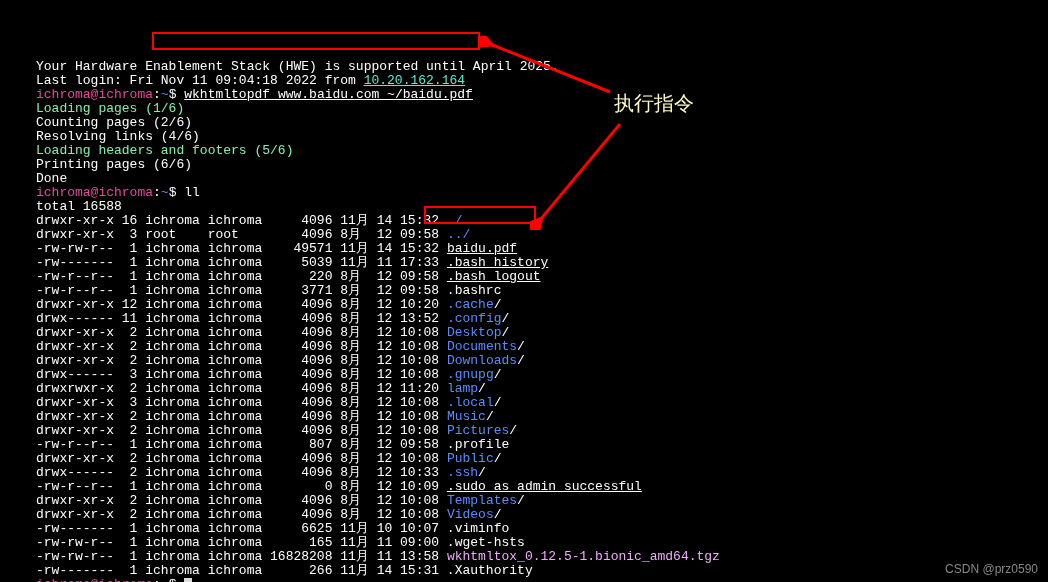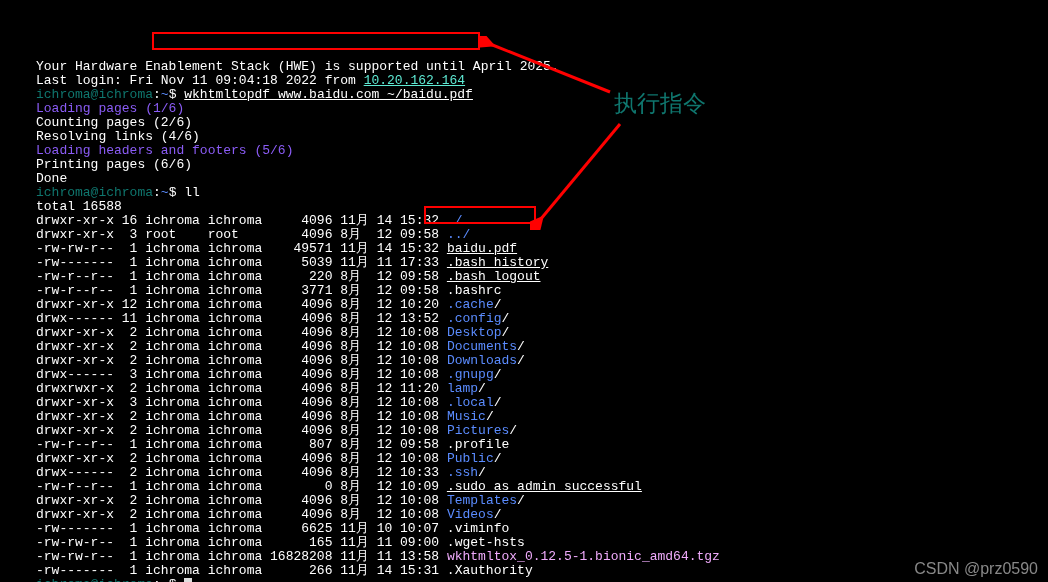--- a/index.html
+++ b/index.html
@@ -10,25 +10,25 @@
     font-family: "Consolas", "Courier New", monospace;
     font-size: 13px;
     line-height: 14px;
     width: 1048px;
     height: 582px;
     box-sizing: border-box;
     position: relative;
     overflow: hidden;
     white-space: pre;
   }
-  .green { color: #0f766e; }
+  .green { color: #ec4899; }
   .blue { color: #5b8cff; }
   .magenta { color: #5eead4; }
   .red { color: #f0abfc; }
-  .cyan { color: #8b5cf6; }
+  .cyan { color: #86efac; }
   .under { text-decoration: underline; }
   .line { display: block; height: 14px; margin-left: 30px; }
 
   .box1 {
     position: absolute;
     border: 2px solid #f00;
     left: 152px;
     top: 32px;
     width: 324px;
     height: 14px;
@@ -48,28 +48,28 @@
     width: 8px;
     height: 13px;
     background: #ddd;
     vertical-align: middle;
   }
   .watermark {
     position: absolute;
     right: 10px;
     bottom: 6px;
     color: #888;
-    font-size: 16px;
+    font-size: 12px;
     font-family: sans-serif;
   }
   .anno {
     position: absolute;
-    color: #0f766e;
+    color: #fef9c3;
     font-family: sans-serif;
-    font-size: 23px;
+    font-size: 20px;
   }
   svg.arrow { position: absolute; pointer-events: none; }
 </style>
 </head>
 <body>
 
 
 
 <div id="term"><span class="line">Your Hardware Enablement Stack (HWE) is supported until April 2025.</span><span class="line">Last login: Fri Nov 11 09:04:18 2022 from <span class="magenta under">10.20.162.164</span></span><span class="line"><span class="green">ichroma@ichroma</span>:<span class="blue">~</span>$ <span class="under">wkhtmltopdf www.baidu.com ~/baidu.pdf</span></span><span class="line"><span class="cyan">Loading pages (1/6)</span></span><span class="line">Counting pages (2/6)</span><span class="line">Resolving links (4/6)</span><span class="line"><span class="cyan">Loading headers and footers (5/6)</span></span><span class="line">Printing pages (6/6)</span><span class="line">Done</span><span class="line"><span class="green">ichroma@ichroma</span>:<span class="blue">~</span>$ ll</span><span class="line">total 16588</span><span class="line">drwxr-xr-x 16 ichroma ichroma     4096 11月 14 15:32 <span class="blue">./</span></span><span class="line">drwxr-xr-x  3 root    root        4096 8月  12 09:58 <span class="blue">../</span></span><span class="line">-rw-rw-r--  1 ichroma ichroma    49571 11月 14 15:32 <span class="under">baidu.pdf</span></span><span class="line">-rw-------  1 ichroma ichroma     5039 11月 11 17:33 <span class="under">.bash_history</span></span><span class="line">-rw-r--r--  1 ichroma ichroma      220 8月  12 09:58 <span class="under">.bash_logout</span></span><span class="line">-rw-r--r--  1 ichroma ichroma     3771 8月  12 09:58 .bashrc</span><span class="line">drwxr-xr-x 12 ichroma ichroma     4096 8月  12 10:20 <span class="blue">.cache</span>/</span><span class="line">drwx------ 11 ichroma ichroma     4096 8月  12 13:52 <span class="blue">.config</span>/</span><span class="line">drwxr-xr-x  2 ichroma ichroma     4096 8月  12 10:08 <span class="blue">Desktop</span>/</span><span class="line">drwxr-xr-x  2 ichroma ichroma     4096 8月  12 10:08 <span class="blue">Documents</span>/</span><span class="line">drwxr-xr-x  2 ichroma ichroma     4096 8月  12 10:08 <span class="blue">Downloads</span>/</span><span class="line">drwx------  3 ichroma ichroma     4096 8月  12 10:08 <span class="blue">.gnupg</span>/</span><span class="line">drwxrwxr-x  2 ichroma ichroma     4096 8月  12 11:20 <span class="blue">lamp</span>/</span><span class="line">drwxr-xr-x  3 ichroma ichroma     4096 8月  12 10:08 <span class="blue">.local</span>/</span><span class="line">drwxr-xr-x  2 ichroma ichroma     4096 8月  12 10:08 <span class="blue">Music</span>/</span><span class="line">drwxr-xr-x  2 ichroma ichroma     4096 8月  12 10:08 <span class="blue">Pictures</span>/</span><span class="line">-rw-r--r--  1 ichroma ichroma      807 8月  12 09:58 .profile</span><span class="line">drwxr-xr-x  2 ichroma ichroma     4096 8月  12 10:08 <span class="blue">Public</span>/</span><span class="line">drwx------  2 ichroma ichroma     4096 8月  12 10:33 <span class="blue">.ssh</span>/</span><span class="line">-rw-r--r--  1 ichroma ichroma        0 8月  12 10:09 <span class="under">.sudo_as_admin_successful</span></span><span class="line">drwxr-xr-x  2 ichroma ichroma     4096 8月  12 10:08 <span class="blue">Templates</span>/</span><span class="line">drwxr-xr-x  2 ichroma ichroma     4096 8月  12 10:08 <span class="blue">Videos</span>/</span><span class="line">-rw-------  1 ichroma ichroma     6625 11月 10 10:07 .viminfo</span><span class="line">-rw-rw-r--  1 ichroma ichroma      165 11月 11 09:00 .wget-hsts</span><span class="line">-rw-rw-r--  1 ichroma ichroma 16828208 11月 11 13:58 <span class="red">wkhtmltox_0.12.5-1.bionic_amd64.tgz</span></span><span class="line">-rw-------  1 ichroma ichroma      266 11月 14 15:31 .Xauthority</span><span class="line"><span class="green">ichroma@ichroma</span>:<span class="blue">~</span>$ <span class="cursor"></span></span></div>
 

